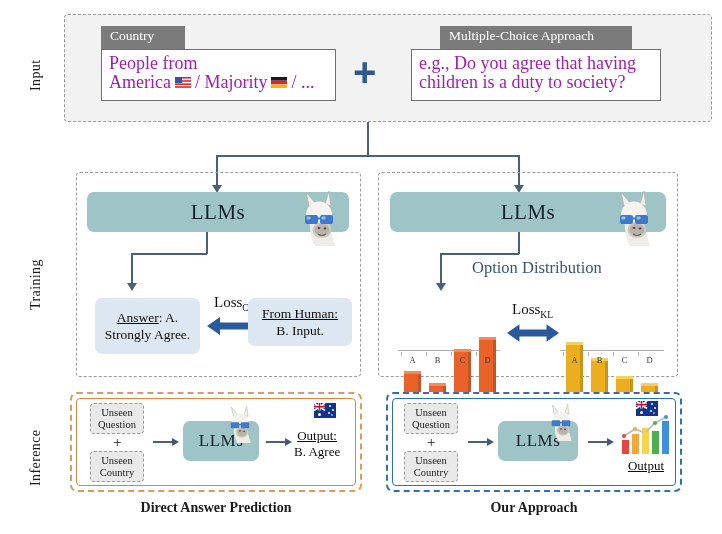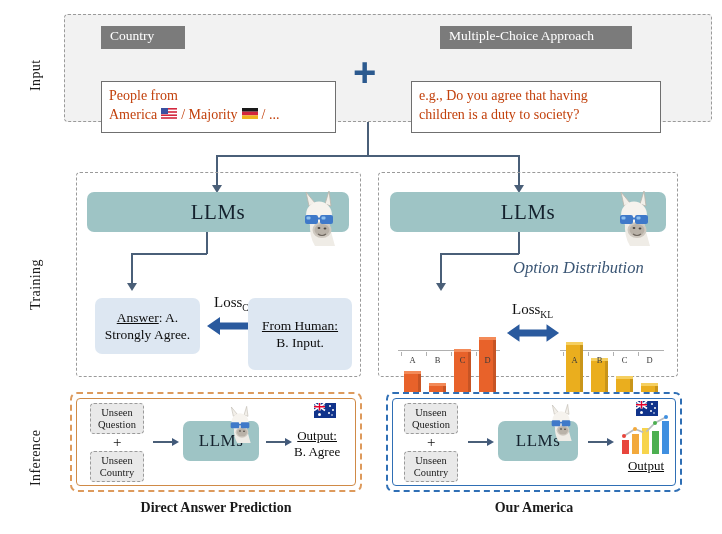--- a/index.html
+++ b/index.html
@@ -40,25 +40,24 @@
     padding:2px 9px 3px 9px;
     box-sizing:border-box;
     white-space:nowrap;
     line-height:16px;
   }
   .card-body{
     position:absolute;
     background:#ffffff;
     border:1.2px solid #6f6f6f;
     box-sizing:border-box;
-    font-size:14px;
-    color:#c2410c;
+    font-size:18px;
+    color:#a21caf;
     line-height:19px;
     padding:4px 7px;
-    margin-top:32px;
   }
   .plus-sign{
     position:absolute;
     color:#2c5a8f;
     font-size:40px;
     font-weight:700;
     line-height:1;
     font-family:"Liberation Sans", sans-serif;
   }
 
@@ -313,21 +312,21 @@
 
   <div class="loss-label" style="left:214px;top:294px;">
     <span>Loss</span><sub>CE</sub>
   </div>
   <div class="dbl-arrow" style="left:205px;top:315px;">
     <svg width="58" height="22" viewBox="0 0 58 22">
       <path d="M2 11 L15 2 L15 7.5 L43 7.5 L43 2 L56 11 L43 20 L43 14.5 L15 14.5 L15 20 Z" fill="#2a5a9e"></path>
     </svg>
   </div>
 
-  <div class="answer-box" style="left:248px;top:298px;width:104px;height:72px;">
+  <div class="answer-box" style="left:248px;top:298px;width:104px;height:48px;">
     <div>
       <span class="u">From Human:</span><br>
       <span>B. Input.</span>
     </div>
   </div>
 
   <div class="dashed-box" style="left:378px;top:172px;width:300px;height:205px;"></div>
 
   <div class="llm-box" style="left:390px;top:192px;width:276px;height:40px;">
     <span class="llm-text">LLMs</span>
@@ -349,21 +348,21 @@
       <rect x="11.5" y="26.5" width="4" height="3" rx="1" fill="#8fc0ee"></rect>
       <rect x="26.5" y="26.5" width="4" height="3" rx="1" fill="#8fc0ee"></rect>
     </svg>
   </div>
 
   <div class="conn vline" style="left:518px;top:232px;height:22px;"></div>
   <div class="conn hline" style="left:440px;top:253px;width:79px;"></div>
   <div class="conn vline" style="left:440px;top:253px;height:32px;"></div>
   <div class="arrowhead-down" style="left:436px;top:283px;"></div>
 
-  <div class="opt-title" style="left:513px;top:258px;font-style:italic;">Option Distribution</div>
+  <div class="opt-title" style="left:472px;top:258px;">Option Distribution</div>
 
   <div class="barchart" style="left:396px;top:281px;width:106px;height:88px;">
     <div class="axis" style="left:2px;bottom:18px;width:102px;"></div>
     <div id="orange-bars" style="position:absolute;left:0;top:0;width:106px;height:70px;">
         <div class="bar" style="left: 8px; width: 17px; height: 31px; bottom: -51px; background: rgb(232, 98, 42); box-shadow: rgba(0, 0, 0, 0.14) -3px 0px 0px inset;">
           <div class="bar-top" style="background: rgb(243, 138, 88);"></div>
         </div>
         <div class="bar" style="left: 33px; width: 17px; height: 19px; bottom: -51px; background: rgb(232, 98, 42); box-shadow: rgba(0, 0, 0, 0.14) -3px 0px 0px inset;">
           <div class="bar-top" style="background: rgb(243, 138, 88);"></div>
         </div>
@@ -557,15 +556,15 @@
       <circle cx="26" cy="19" r="2" fill="#f7d44c"></circle>
       <circle cx="36" cy="9" r="2" fill="#4caf50"></circle>
       <circle cx="47" cy="3" r="2" fill="#3f8fe0"></circle>
     </svg>
   </div>
 
   <div class="out-text" style="left:619px;top:458px;width:54px;">
     <span class="u">Output</span>
   </div>
 
-  <div class="caption" style="left:386px;top:500px;width:296px;">Our America</div>
+  <div class="caption" style="left:386px;top:500px;width:296px;">Our Approach</div>
 
 </div>
 
 </body></html>

